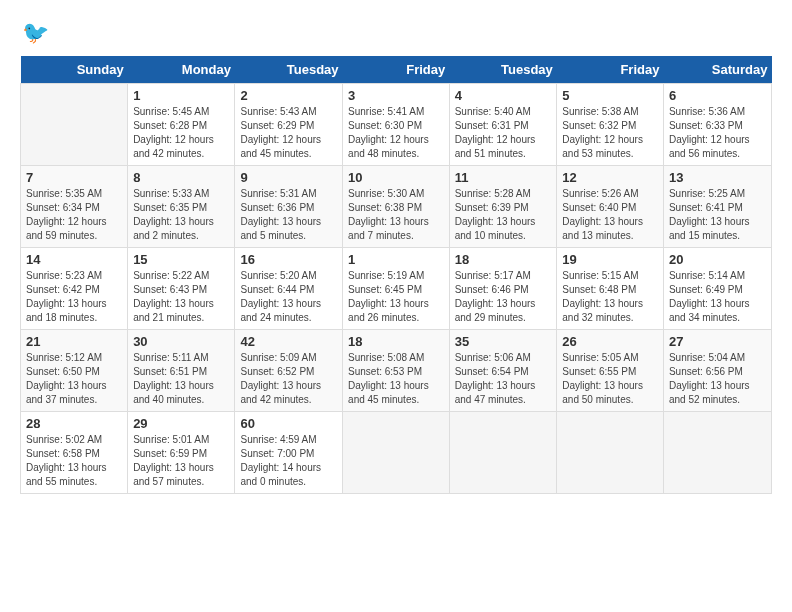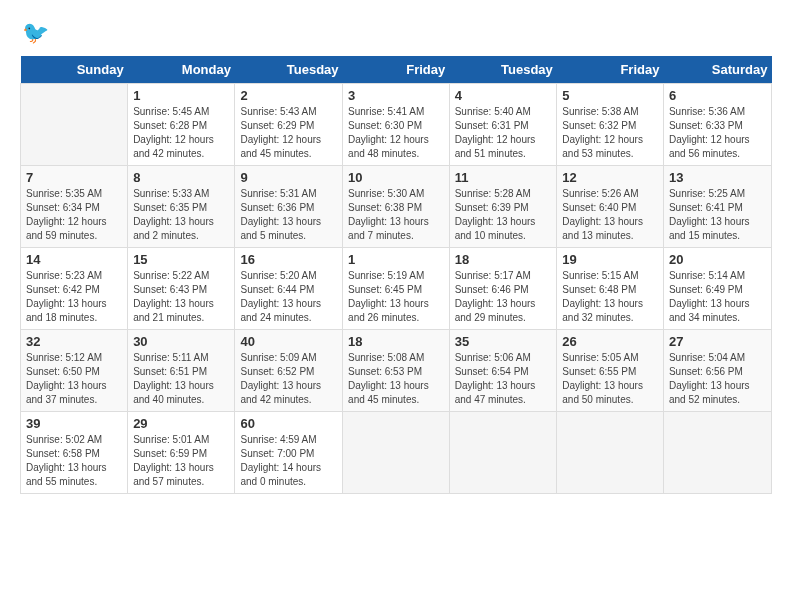--- a/index.html
+++ b/index.html
@@ -203,29 +203,29 @@
           <span class="day-number">19</span>
           <div class="day-info">Sunrise: 5:15 AM<br>Sunset: 6:48 PM<br>Daylight: 13 hours and 32 minutes.</div>
         </td>
         <td>
           <span class="day-number">20</span>
           <div class="day-info">Sunrise: 5:14 AM<br>Sunset: 6:49 PM<br>Daylight: 13 hours and 34 minutes.</div>
         </td>
       </tr>
       <tr>
         <td>
-          <span class="day-number">32</span>
+          <span class="day-number">21</span>
           <div class="day-info">Sunrise: 5:12 AM<br>Sunset: 6:50 PM<br>Daylight: 13 hours and 37 minutes.</div>
         </td>
         <td>
           <span class="day-number">30</span>
           <div class="day-info">Sunrise: 5:11 AM<br>Sunset: 6:51 PM<br>Daylight: 13 hours and 40 minutes.</div>
         </td>
         <td>
-          <span class="day-number">40</span>
+          <span class="day-number">42</span>
           <div class="day-info">Sunrise: 5:09 AM<br>Sunset: 6:52 PM<br>Daylight: 13 hours and 42 minutes.</div>
         </td>
         <td>
           <span class="day-number">18</span>
           <div class="day-info">Sunrise: 5:08 AM<br>Sunset: 6:53 PM<br>Daylight: 13 hours and 45 minutes.</div>
         </td>
         <td>
           <span class="day-number">35</span>
           <div class="day-info">Sunrise: 5:06 AM<br>Sunset: 6:54 PM<br>Daylight: 13 hours and 47 minutes.</div>
         </td>
@@ -233,21 +233,21 @@
           <span class="day-number">26</span>
           <div class="day-info">Sunrise: 5:05 AM<br>Sunset: 6:55 PM<br>Daylight: 13 hours and 50 minutes.</div>
         </td>
         <td>
           <span class="day-number">27</span>
           <div class="day-info">Sunrise: 5:04 AM<br>Sunset: 6:56 PM<br>Daylight: 13 hours and 52 minutes.</div>
         </td>
       </tr>
       <tr>
         <td>
-          <span class="day-number">39</span>
+          <span class="day-number">28</span>
           <div class="day-info">Sunrise: 5:02 AM<br>Sunset: 6:58 PM<br>Daylight: 13 hours and 55 minutes.</div>
         </td>
         <td>
           <span class="day-number">29</span>
           <div class="day-info">Sunrise: 5:01 AM<br>Sunset: 6:59 PM<br>Daylight: 13 hours and 57 minutes.</div>
         </td>
         <td>
           <span class="day-number">60</span>
           <div class="day-info">Sunrise: 4:59 AM<br>Sunset: 7:00 PM<br>Daylight: 14 hours and 0 minutes.</div>
         </td>

